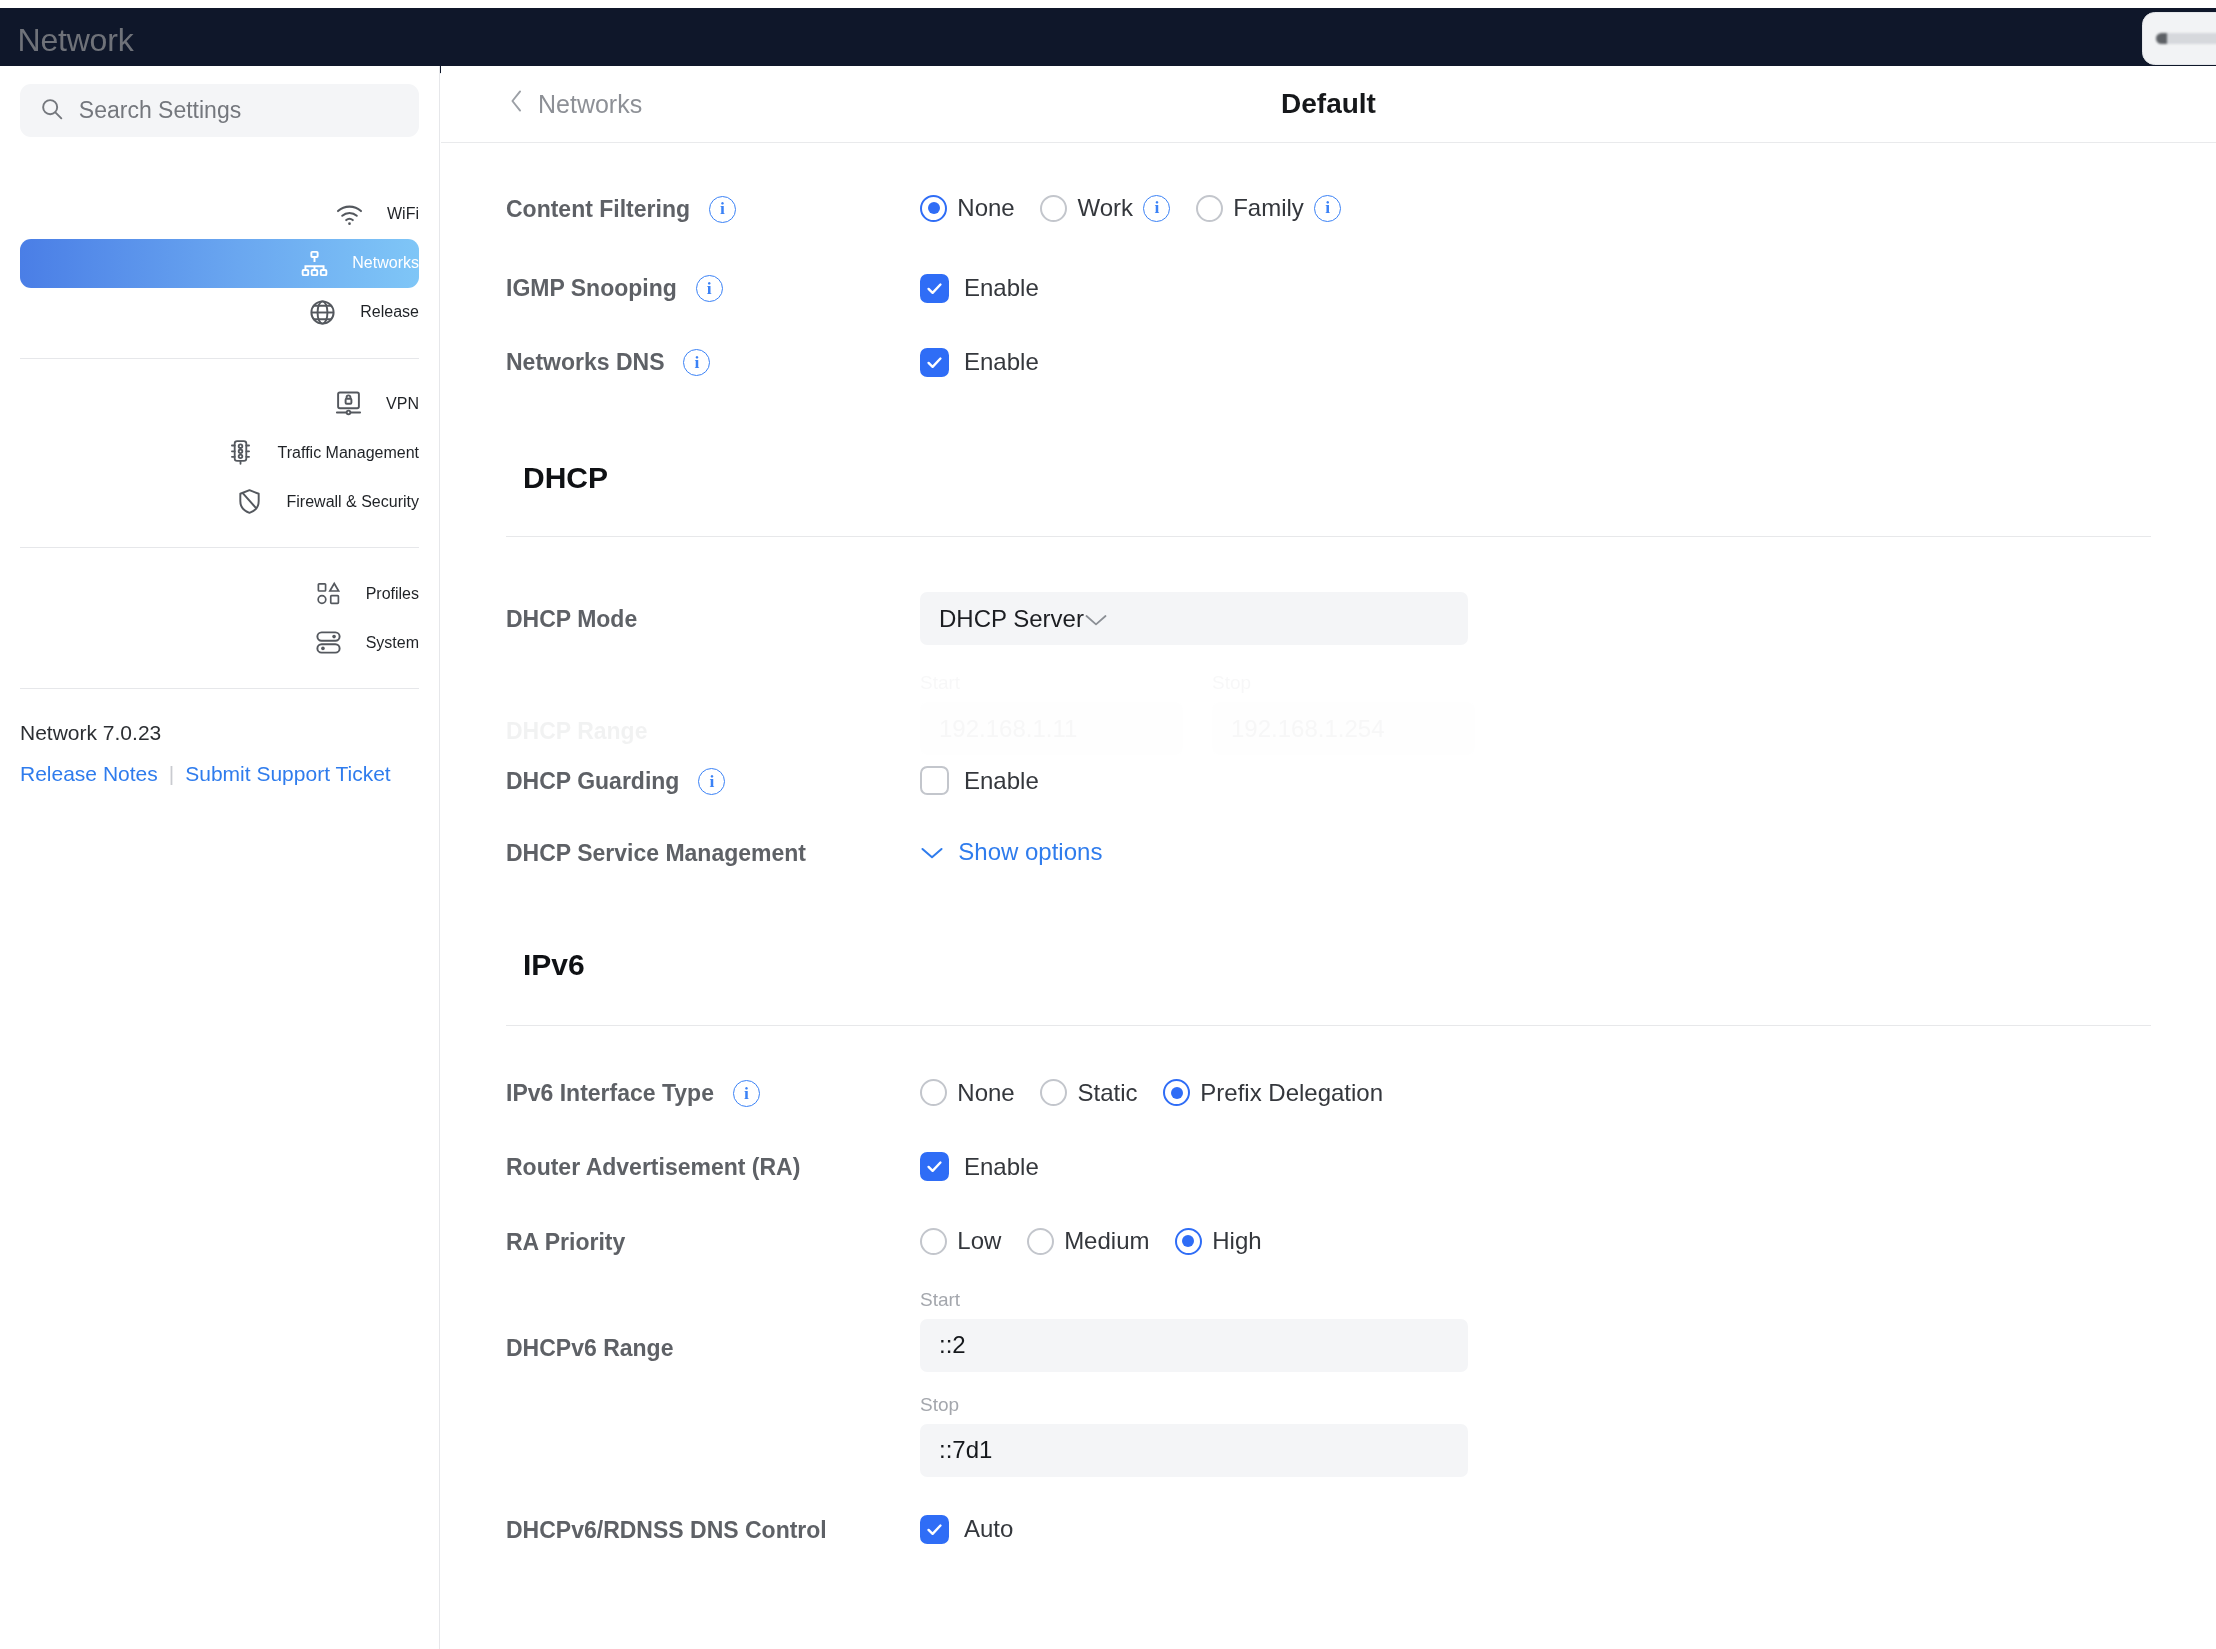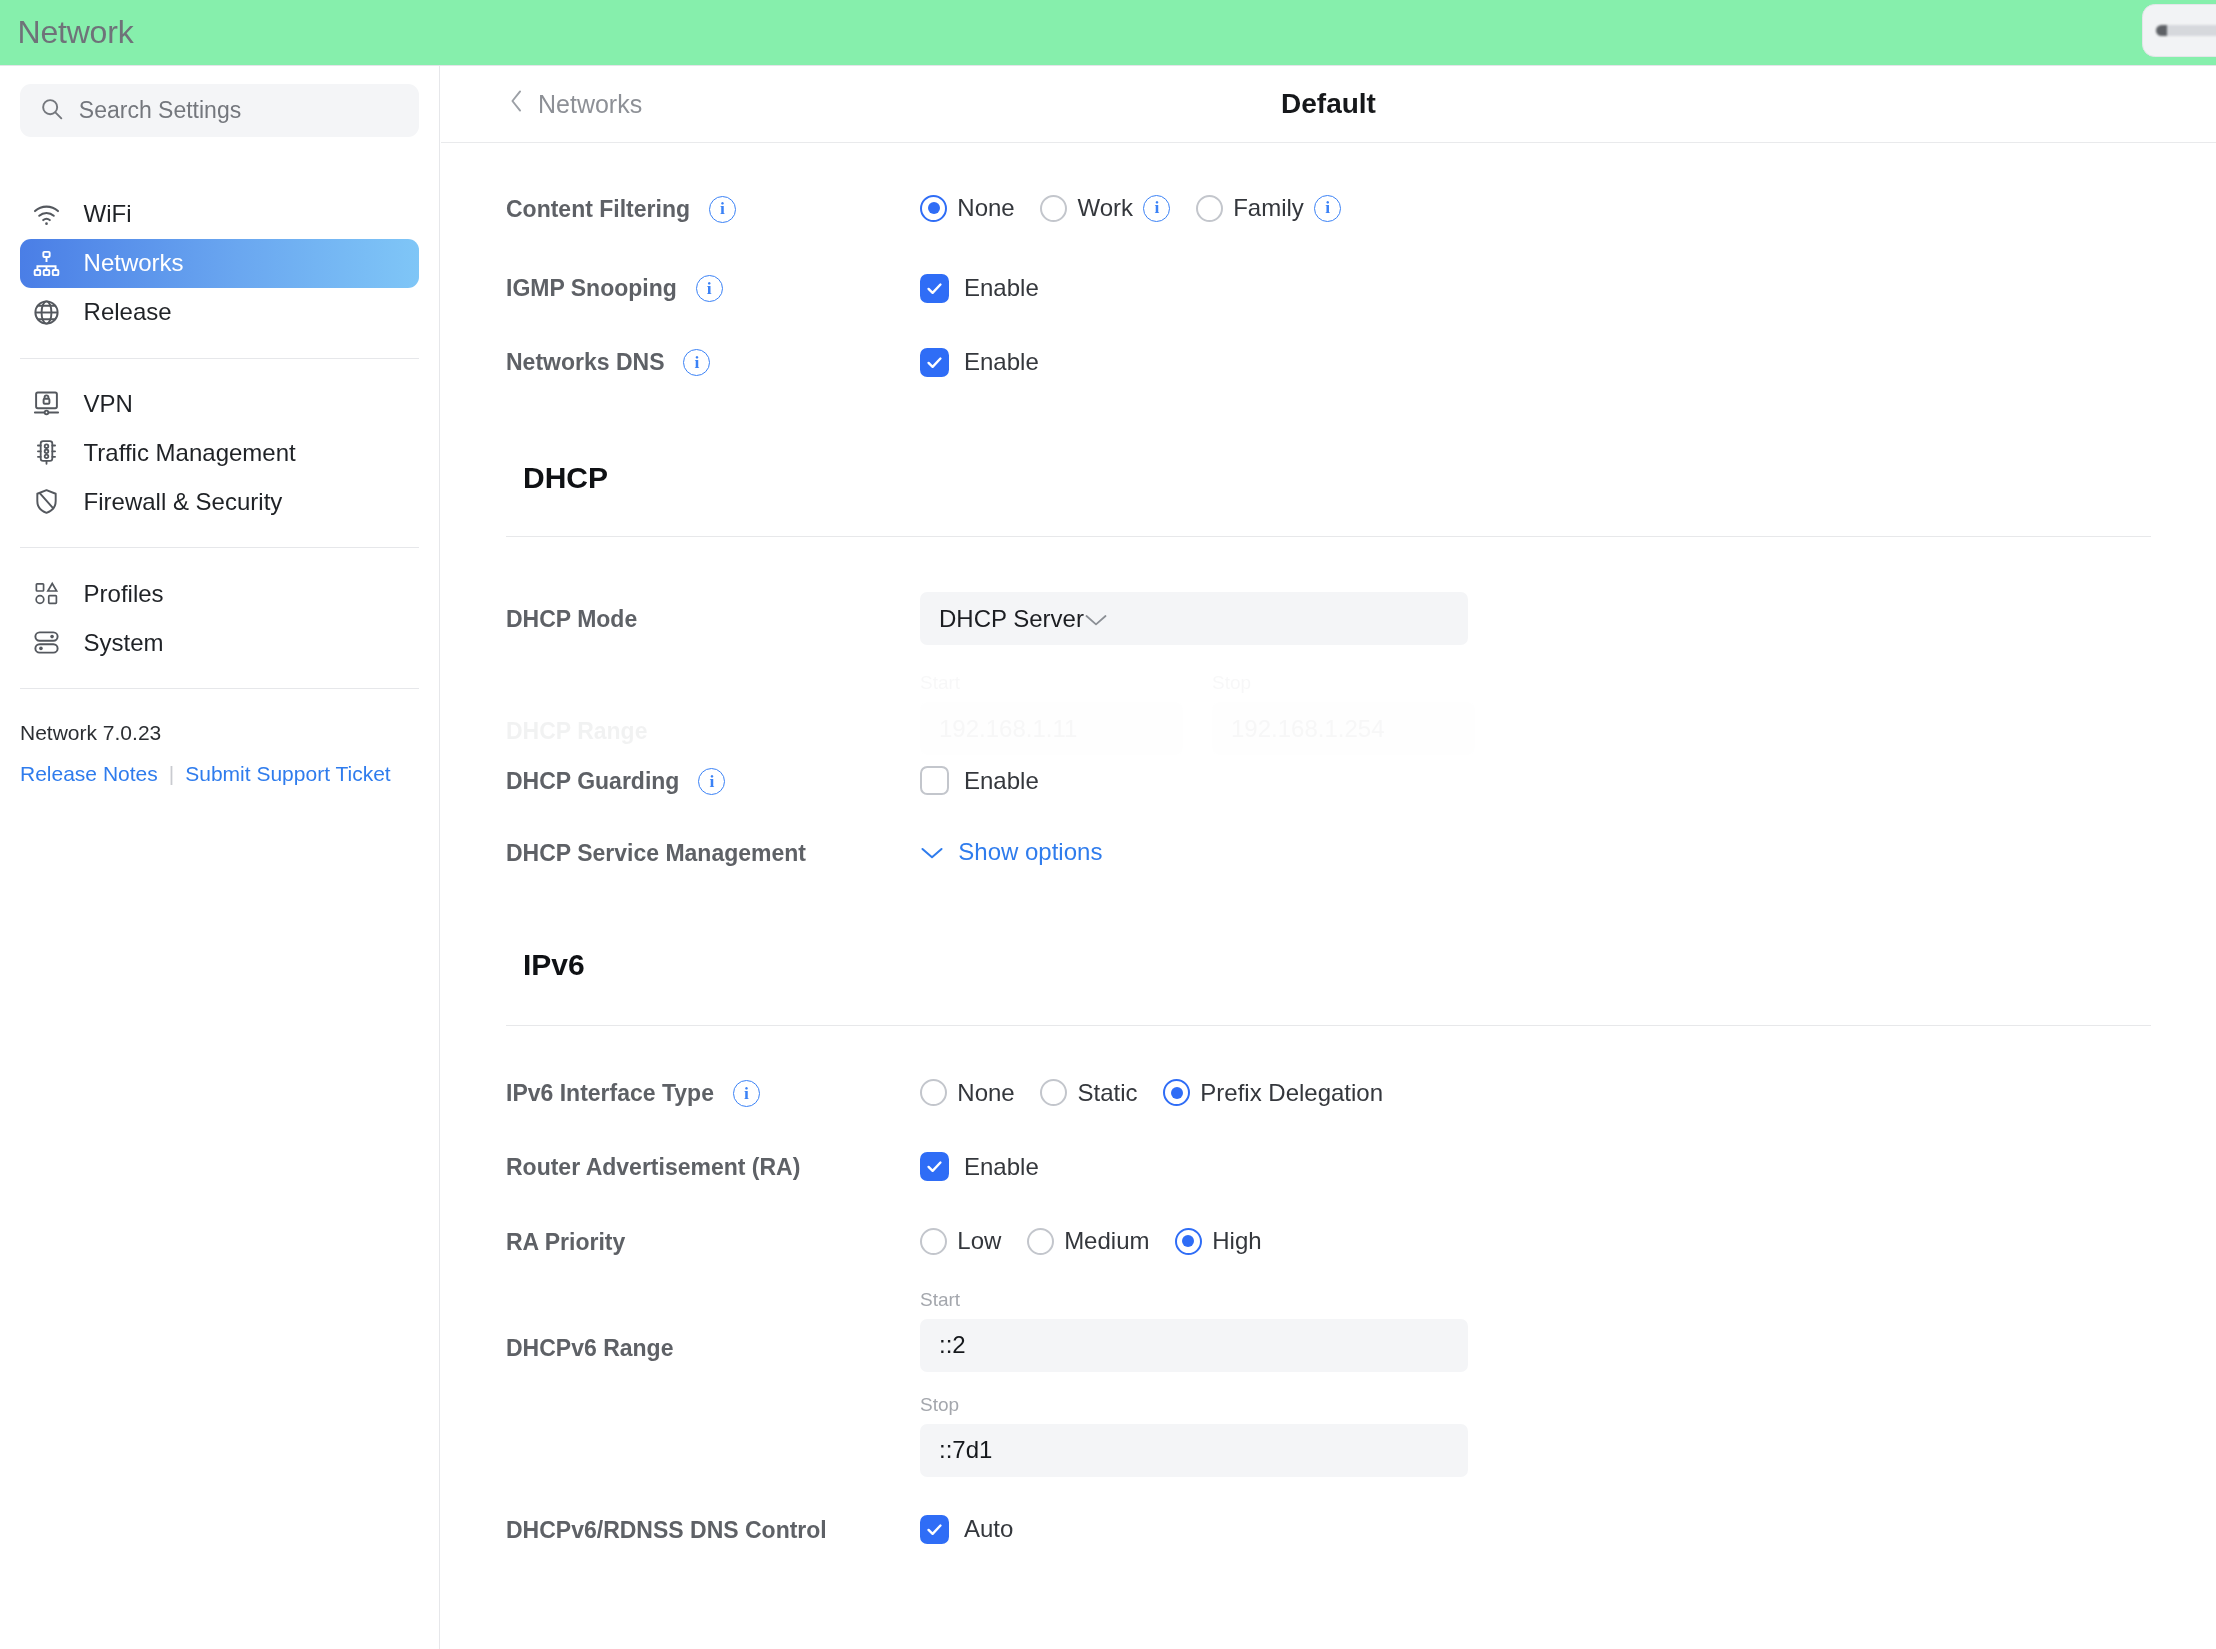--- a/index.html
+++ b/index.html
@@ -7,22 +7,22 @@
     width: 2216px; height: 1650px;
     font-family: "Liberation Sans", sans-serif;
     background: #ffffff;
     overflow: hidden;
   }
 
   
   .window { position: relative; width: 2216px; height: 1650px; background:#fff; }
 
   .titlebar {
-    position: absolute; top:0; left:0; width:2216px; height:66px;
-    background:#86efac;
+    position: absolute; top:8px; left:0; width:2216px; height:66px;
+    background:#0f172a;
     border-bottom:0.8px solid #e3e5e8;
     display:flex; align-items:center;
   }
   .titlebar-title {
     margin-left:17.5px;
     font-size:32px;
     color:#6f7279;
     font-weight:400;
     letter-spacing:-0.2px;
   }
@@ -63,21 +63,22 @@
   .nav-group { margin-top:32px; }
   .nav-group.g2 { margin-top:0; }
   .nav-item {
     display:flex; align-items:center;
     height:49px;
     margin:0 20px;
     padding-left:9.6px;
     border-radius:11px;
     gap:21px;
     color:#1f2226;
-    font-size:24px;
+    font-size:16px;
+    justify-content:flex-end;
   }
   .nav-item .ico { width:33px; height:33px; display:flex; align-items:center; justify-content:center; flex:0 0 33px; }
   .nav-item.active {
     background: linear-gradient(to right, #4a7ee6 0%, #6aa7f0 55%, #7fc6f7 100%);
     color:#ffffff;
   }
   .nav-item.active .ico svg { stroke:#ffffff; }
   .nav-spacer { height:21px; }
   .divider {
     height:0.8px; background:#e6e7ea;

